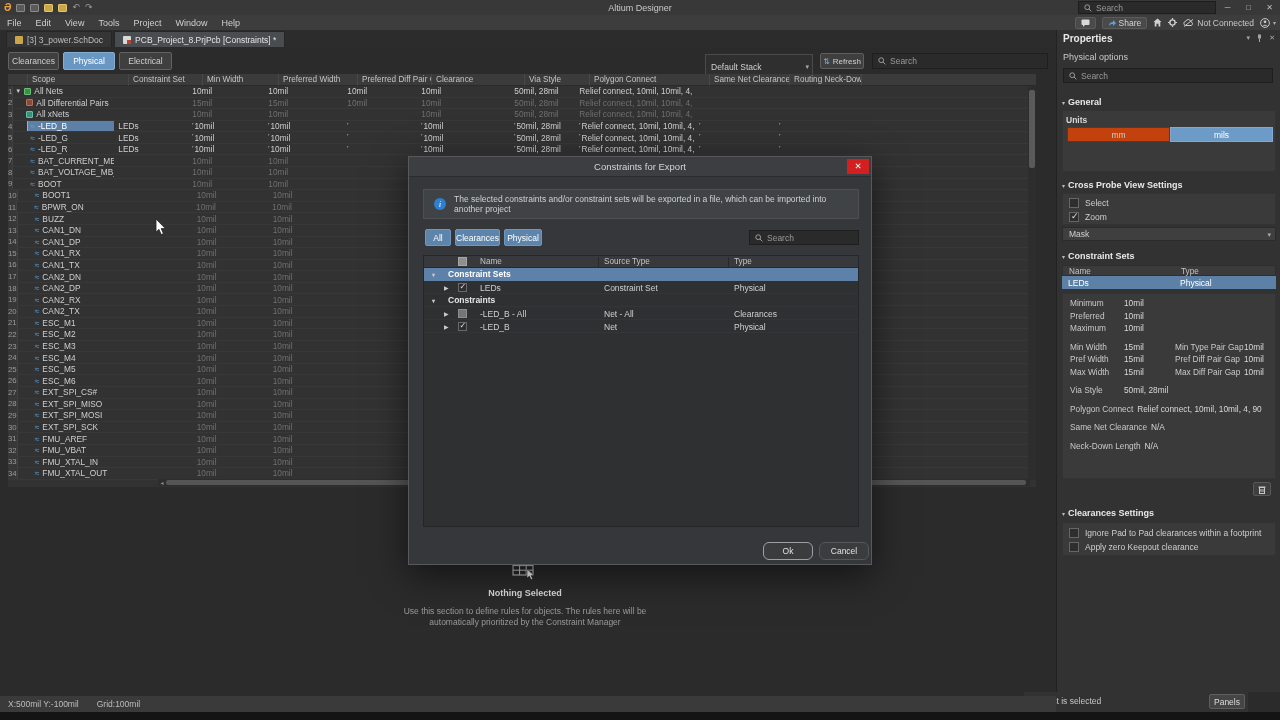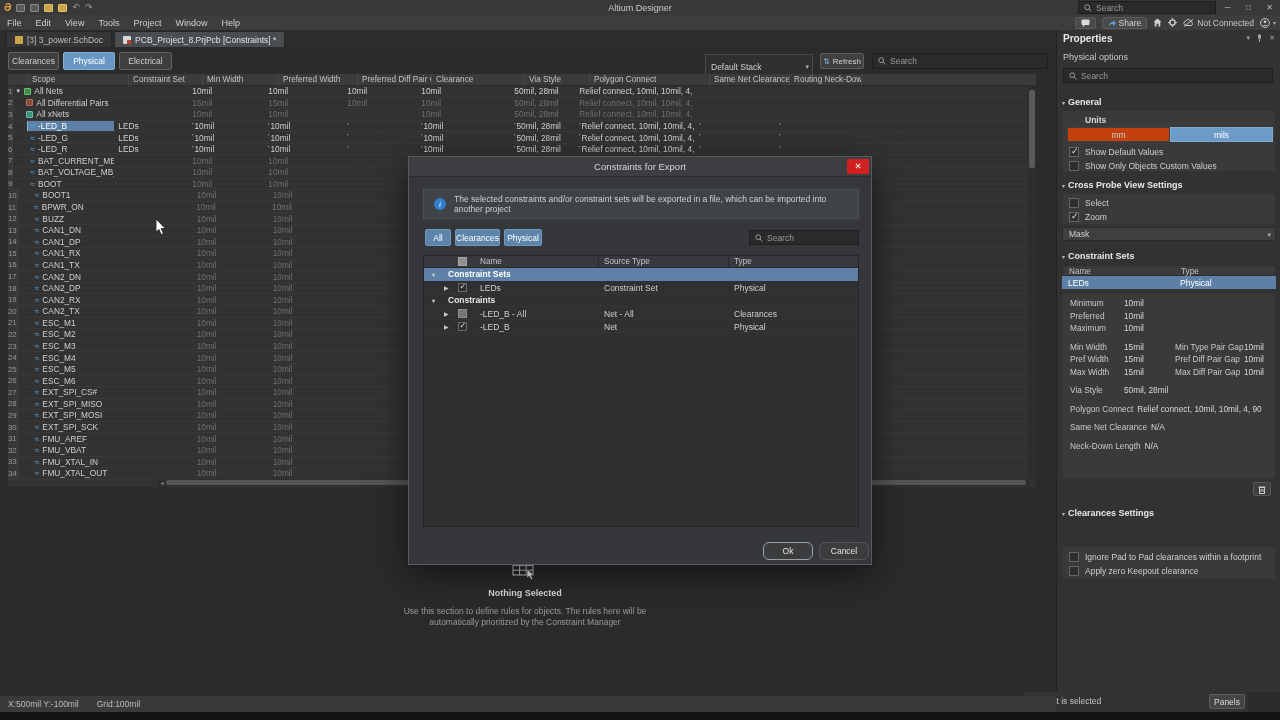--- a/index.html
+++ b/index.html
@@ -105,21 +105,21 @@
 
   
   .props{position:absolute;left:1056px;top:30px;width:224px;height:662px;background:#323232;border-left:1px solid #222}
   .p-head{position:absolute;left:6px;top:3px;font-weight:bold;color:#e8e8e8;font-size:10px}
   .p-hicons{position:absolute;right:5px;top:4px;color:#a5a5a5;font-size:7px;display:flex;gap:6px}
   .p-sub{position:absolute;left:6px;top:22px;color:#c8c8c8;font-size:9px}
   .p-search{position:absolute;left:6px;top:38px;width:210px;height:15px}
   .sect{position:absolute;left:5px;font-weight:bold;color:#e8e8e8;font-size:9px}
   .sect .st{font-size:6px;color:#bbb;margin-right:3px;font-weight:normal}
   .pbox{position:absolute;left:5px;width:214px;background:#3a3a3a;border:1px solid #333}
-  .units-lab{position:absolute;left:22px;top:4px;font-weight:bold;color:#d8d8d8;font-size:8.5px}
+  .units-lab{position:absolute;left:3px;top:4px;font-weight:bold;color:#d8d8d8;font-size:8.5px}
   .seg{position:absolute;left:4px;top:16px;width:206px;height:15px;display:flex}
   .seg div{flex:1;text-align:center;line-height:15px;font-size:8.5px;background:#c2410c;color:#cfcfcf;border:1px solid #404040}
   .seg div.active{background:#6d9bc7;border-color:#7fa9d2;color:#fff}
   .pcb-row{display:flex;align-items:center;gap:6px;height:14px;padding-left:6px}
   .pcb{width:10px;height:10px;background:#2e2e2e;border:1px solid #666;position:relative;flex:none}
   .pcb.on::after{content:"\2713";position:absolute;left:1px;top:-2px;color:#e2e2e2;font-size:9px}
   .pcb-row span{color:#cfcfcf;font-size:8.5px}
   .masksel{position:absolute;left:5px;width:214px;height:14px;background:#3f3f3f;border:1px solid #2b2b2b;color:#d0d0d0;font-size:8.5px;line-height:13px;padding-left:6px}
   .masksel .dd{position:absolute;right:4px;top:0;font-size:7px;color:#aaa}
   .cs-h{position:absolute;left:5px;width:214px;height:11px;background:#3b3b3b;border:1px solid #2e2e2e;font-size:8.2px;color:#c4c4c4}
@@ -1570,30 +1570,20 @@
     <span>Search</span>
   </div>
 
   <div class="sect" style="top:67px"><span class="st">▾</span><span>General</span></div>
   <div class="pbox" style="top:80px;height:62px">
     <div class="units-lab">Units</div>
     <div class="seg" id="units-seg">
         <div>mm</div>
         <div class="active">mils</div>
       </div>
-    <div id="general-checks" style="position:absolute;left:0;top:34px;width:100%">
-        <div class="pcb-row">
-          <span class="pcb on"></span>
-          <span>Show Default Values</span>
-        </div>
-        <div class="pcb-row">
-          <span class="pcb"></span>
-          <span>Show Only Objects Custom Values</span>
-        </div>
-      </div>
   </div>
 
   <div class="sect" style="top:150px"><span class="st">▾</span><span>Cross Probe View Settings</span></div>
   <div class="pbox" style="top:163px;height:32px">
     <div id="crossprobe-checks" style="position:absolute;left:0;top:2px;width:100%">
         <div class="pcb-row">
           <span class="pcb"></span>
           <span>Select</span>
         </div>
         <div class="pcb-row">
@@ -1636,21 +1626,21 @@
   <div class="trash" style="top:452px">
     <svg width="8" height="9" viewBox="0 0 8 9">
         <rect x="1.5" y="2.5" width="5" height="6" fill="none" stroke="#c9c9c9"></rect>
         <line x1="0.5" y1="2" x2="7.5" y2="2" stroke="#c9c9c9"></line>
         <line x1="3" y1="4" x2="3" y2="7" stroke="#c9c9c9"></line>
         <line x1="5" y1="4" x2="5" y2="7" stroke="#c9c9c9"></line>
       </svg>
   </div>
 
   <div class="sect" style="top:478px"><span class="st">▾</span><span>Clearances Settings</span></div>
-  <div class="pbox" style="top:516px;height:34px">
+  <div class="pbox" style="top:492px;height:34px">
     <div id="clearance-checks" style="position:absolute;left:0;top:3px;width:100%">
         <div class="pcb-row">
           <span class="pcb"></span>
           <span>Ignore Pad to Pad clearances within a footprint</span>
         </div>
         <div class="pcb-row">
           <span class="pcb"></span>
           <span>Apply zero Keepout clearance</span>
         </div>
       </div>

